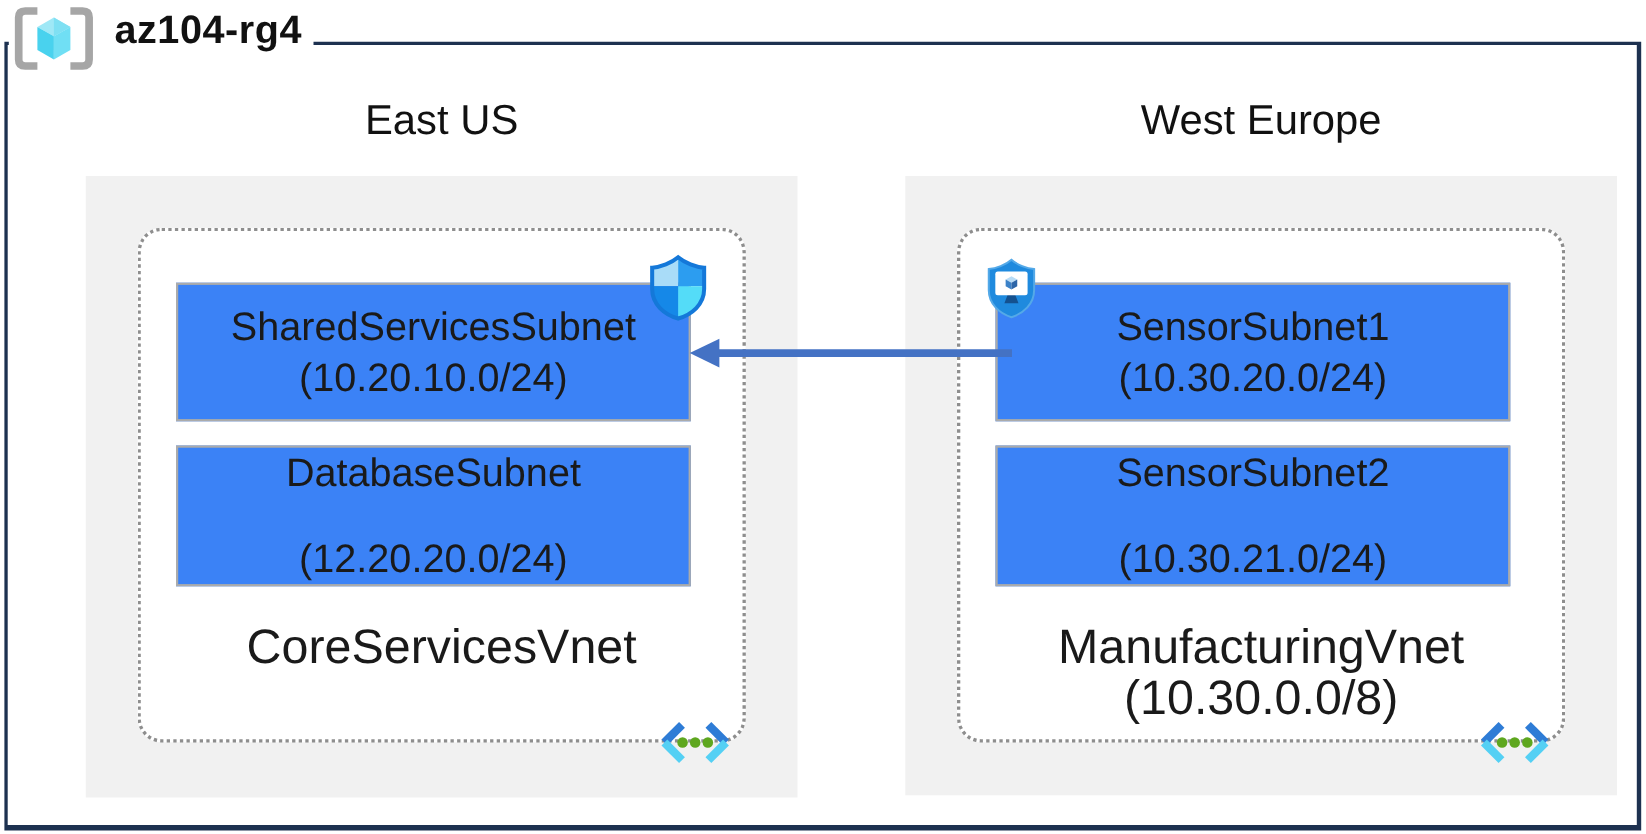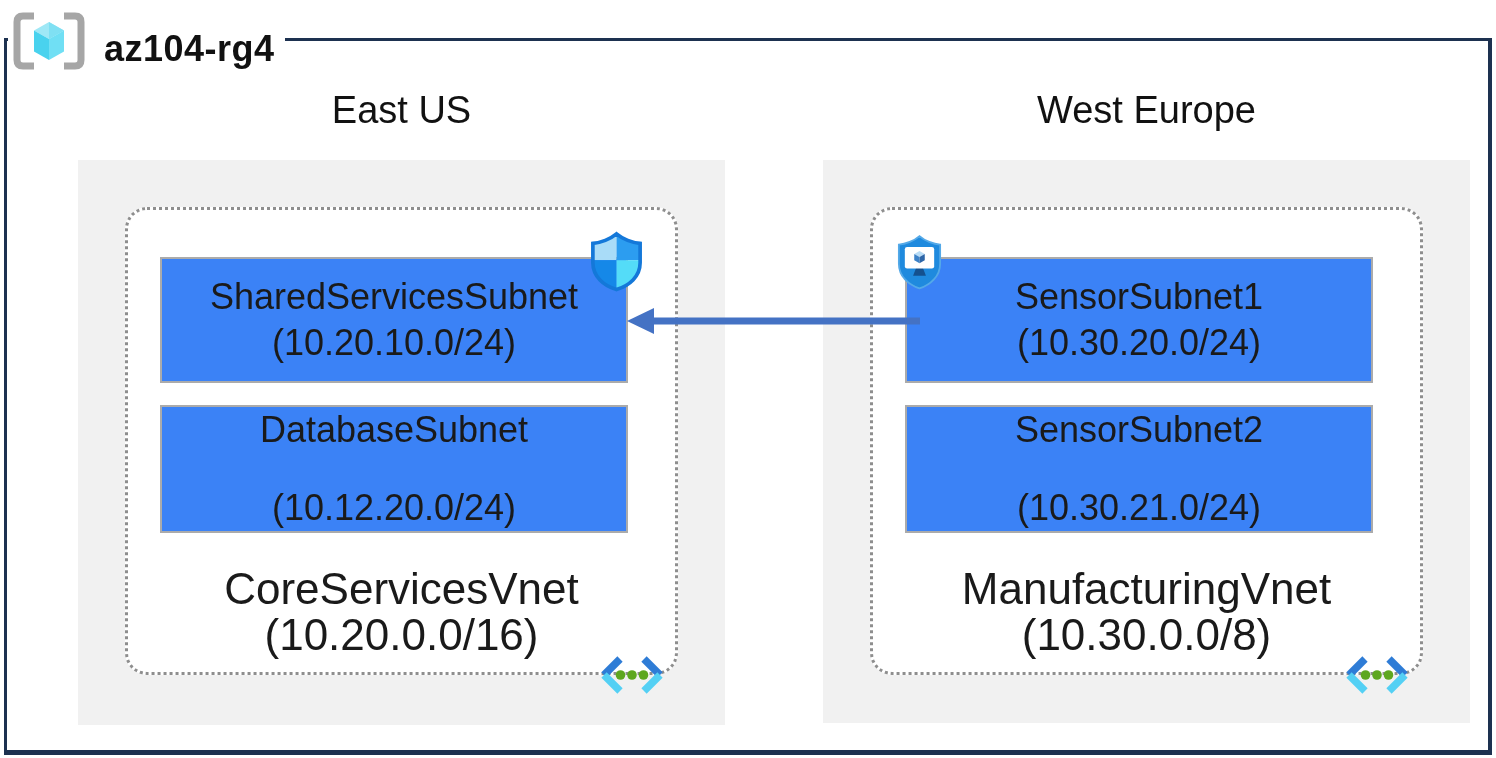--- a/index.html
+++ b/index.html
@@ -6,21 +6,21 @@
   .canvas{
     position:relative;width:1496px;height:758px;background:#fff;overflow:hidden;
     font-family:"Liberation Sans",sans-serif;color:#1a1a1a;
   }
   .frame{
     position:absolute;left:4px;top:38px;right:4px;bottom:3px;
     border:3px solid #1d3150;border-bottom-width:5px;border-right-width:4px;
   }
   .rg-header{
     position:absolute;left:8px;top:6px;height:64px;z-index:3;
-    background:#fff;display:flex;align-items:flex-end;gap:16px;padding:0 10px 0 2px;
+    background:#fff;display:flex;align-items:flex-start;gap:16px;padding:0 10px 0 2px;
   }
   .rg-title{font-size:36px;font-weight:bold;color:#111;letter-spacing:.5px;}
   .region-label{
     position:absolute;top:86px;height:48px;line-height:48px;
     text-align:center;font-size:38px;color:#111;z-index:2;
   }
   .region-label.east{left:78px;width:647px;}
   .region-label.west{left:823px;width:647px;}
   .region-box{position:absolute;top:160px;width:647px;background:#f1f1f1;z-index:1;}
   .region-box.left{left:78px;height:565px;}
@@ -70,25 +70,24 @@
   <div class="region-label west">West Europe</div>
 
   <div class="region-box left">
     <div class="vnet-box">
       <div class="subnet first">
         <div>SharedServicesSubnet</div>
         <div>(10.20.10.0/24)</div>
       </div>
       <div class="subnet second">
         <div>DatabaseSubnet</div>
-        <div>(10.12.20.0/24)</div>
+        <div>(12.20.20.0/24)</div>
       </div>
       <div class="vnet-label">
         <div>CoreServicesVnet</div>
-        <div>(10.20.0.0/16)</div>
       </div>
       <svg class="vnet-icon" viewBox="0 0 66 40">
         <path d="M21 4 L5 20" stroke="#2e7cd6" stroke-width="7.5" fill="none"></path>
         <path d="M5 20 L21 36" stroke="#54d0f4" stroke-width="7.5" fill="none"></path>
         <path d="M45 4 L61 20" stroke="#2e7cd6" stroke-width="7.5" fill="none"></path>
         <path d="M61 20 L45 36" stroke="#54d0f4" stroke-width="7.5" fill="none"></path>
         <circle cx="21.5" cy="20" r="4.8" fill="#5ea71f"></circle>
         <circle cx="33" cy="20" r="4.8" fill="#5ea71f"></circle>
         <circle cx="44.5" cy="20" r="4.8" fill="#5ea71f"></circle>
       </svg>

